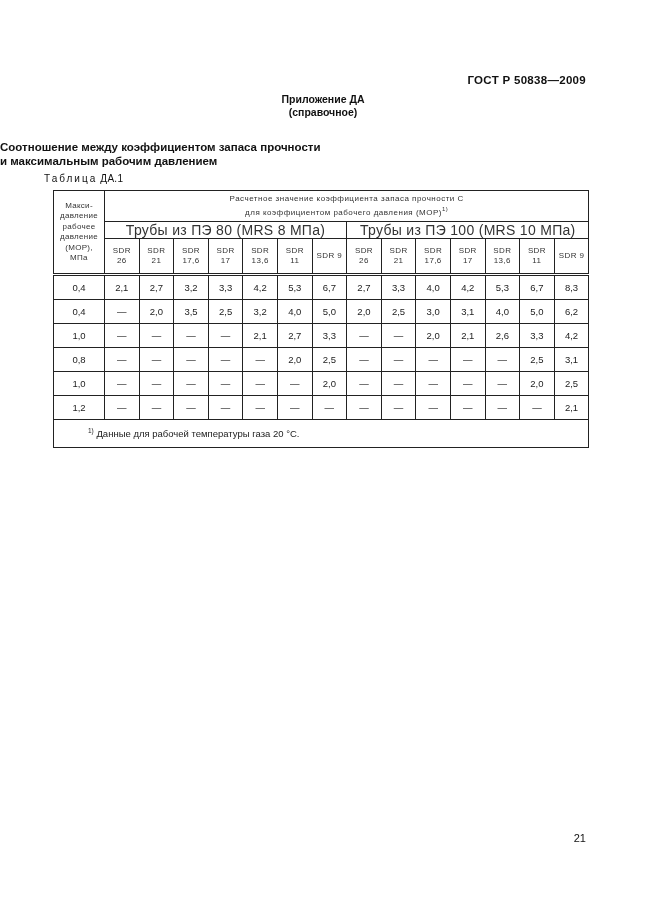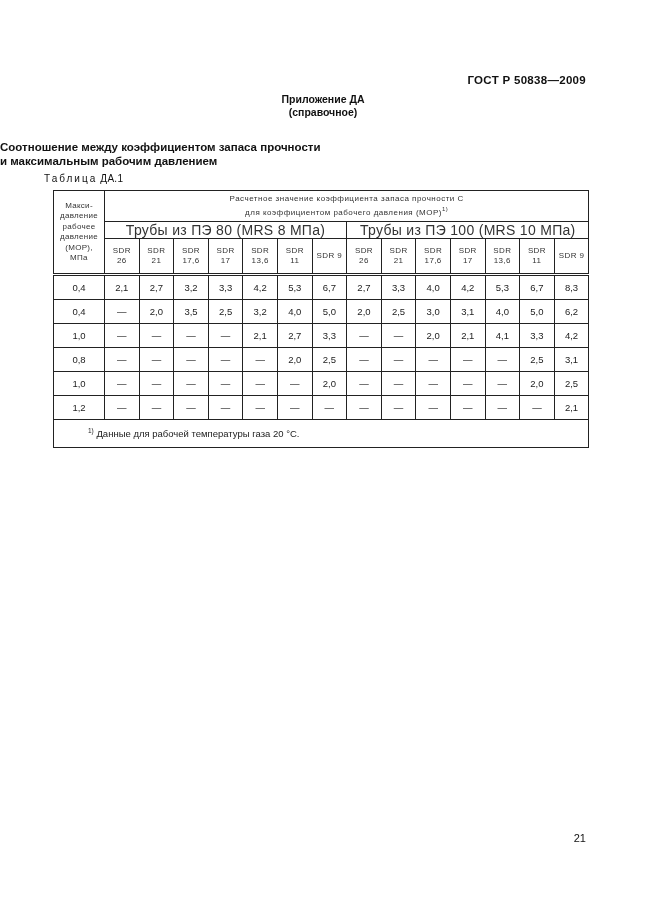--- a/index.html
+++ b/index.html
@@ -162,21 +162,21 @@
         <td>—</td>
         <td>—</td>
         <td>—</td>
         <td>2,1</td>
         <td>2,7</td>
         <td>3,3</td>
         <td>—</td>
         <td>—</td>
         <td>2,0</td>
         <td>2,1</td>
-        <td>4,1</td>
+        <td>2,6</td>
         <td>3,3</td>
         <td>4,2</td>
       </tr>
       <tr class="data">
         <td>0,8</td>
         <td>—</td>
         <td>—</td>
         <td>—</td>
         <td>—</td>
         <td>—</td>

